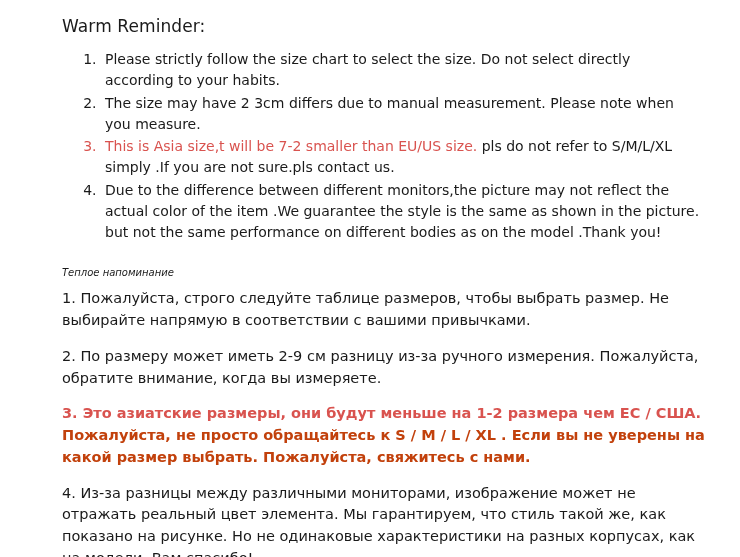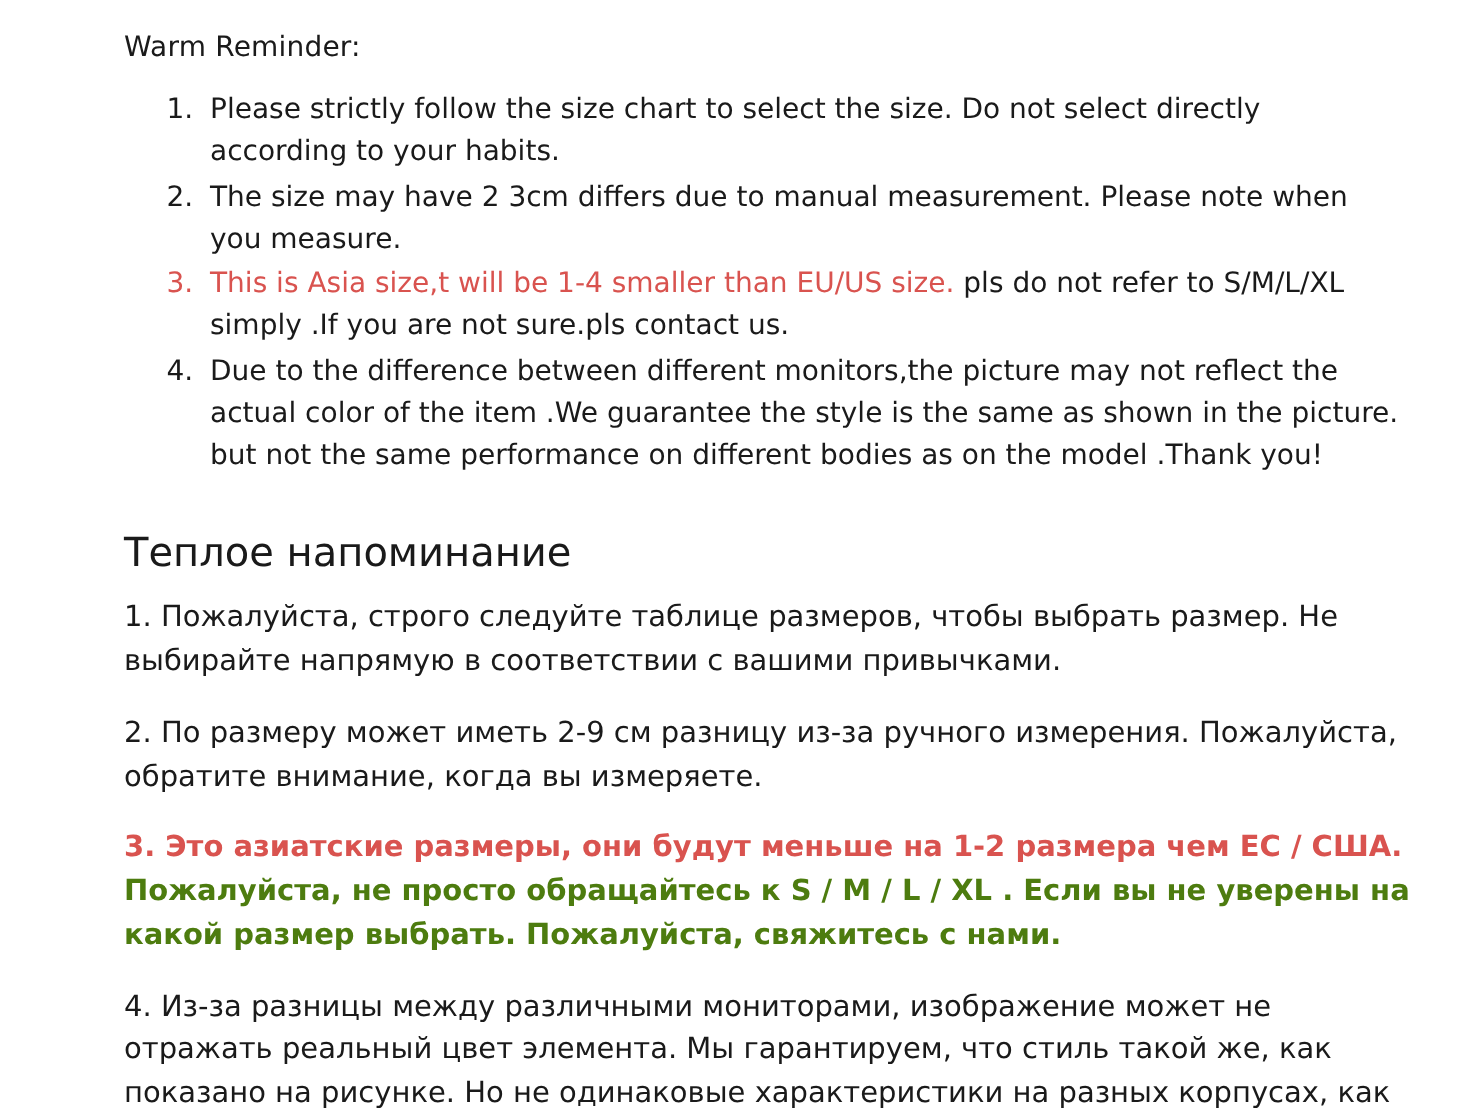--- a/index.html
+++ b/index.html
@@ -15,21 +15,21 @@
     overflow: hidden;
   }
   .page {
     width: 740px;
     height: 557px;
     position: relative;
     box-sizing: border-box;
     padding: 16px 26px 0 62px;
   }
   .en-title {
-    font-size: 14px;
+    font-size: 17px;
     color: #1a1a1a;
     margin: 0 0 6px 0;
     letter-spacing: 0.1px;
   }
   ol.en-list {
     margin: 13px;
     padding: 0 0 0 26px;
     list-style: decimal;
     font-size: 14px;
     line-height: 1.52;
@@ -51,47 +51,48 @@
   li.red-item .tail {
     color: #1a1a1a;
   }
   .ru-block {
     margin-top: 22px;
     font-size: 14.5px;
     line-height: 1.5;
   }
   .ru-title {
     margin: 4px 0 8px 0;
-    font-size: 20px;
+    font-size: 10px;
+    font-style: italic;
   }
   .ru-para {
     margin: 0 0 14px 0;
   }
   .ru-para.red {
     color: #d9534f;
   }
   .ru-para .tail-black {
-    color: #4d7c0f;
+    color: #c2410c;
     display: block;
   }
   .ru-last {
     margin-bottom: 0;
   }
 </style>
 </head>
 <body>
 
 <div class="page">
 
   <p class="en-title">Warm Reminder:</p>
 
   <ol class="en-list">
     <li><span>Please strictly follow the size chart to select the size. Do not select directly according to your habits.</span></li>
     <li><span>The size may have 2 3cm differs due to manual measurement. Please note when you measure.</span></li>
-    <li class="red-item"><span>This is Asia size,t will be 1-4 smaller than EU/US size.</span><span class="tail"> pls do not refer to S/M/L/XL simply .If you are not sure.pls contact us.</span></li>
+    <li class="red-item"><span>This is Asia size,t will be 7-2 smaller than EU/US size.</span><span class="tail"> pls do not refer to S/M/L/XL simply .If you are not sure.pls contact us.</span></li>
     <li><span>Due to the difference between different monitors,the picture may not reflect the actual color of the item .We guarantee the style is the same as shown in the picture. but not the same performance on different bodies as on the model .Thank you!</span></li>
   </ol>
 
   <div class="ru-block">
     <p class="ru-title">Теплое напоминание</p>
     <p class="ru-para">1. Пожалуйста, строго следуйте таблице размеров, чтобы выбрать размер. Не выбирайте напрямую в соответствии с вашими привычками.</p>
     <p class="ru-para">2. По размеру может иметь 2-9 см разницу из-за ручного измерения. Пожалуйста, обратите внимание, когда вы измеряете.</p>
     <p class="ru-para red"><span>3. Это азиатские размеры, они будут меньше на 1-2 размера чем ЕС / США.</span><span class="tail-black">Пожалуйста, не просто обращайтесь к S / M / L / XL . Если вы не уверены на какой размер выбрать. Пожалуйста, свяжитесь с нами.</span></p>
     <p class="ru-para ru-last">4. Из-за разницы между различными мониторами, изображение может не отражать реальный цвет элемента. Мы гарантируем, что стиль такой же, как показано на рисунке. Но не одинаковые характеристики на разных корпусах, как на модели. Вам спасибо!</p>
   </div>

